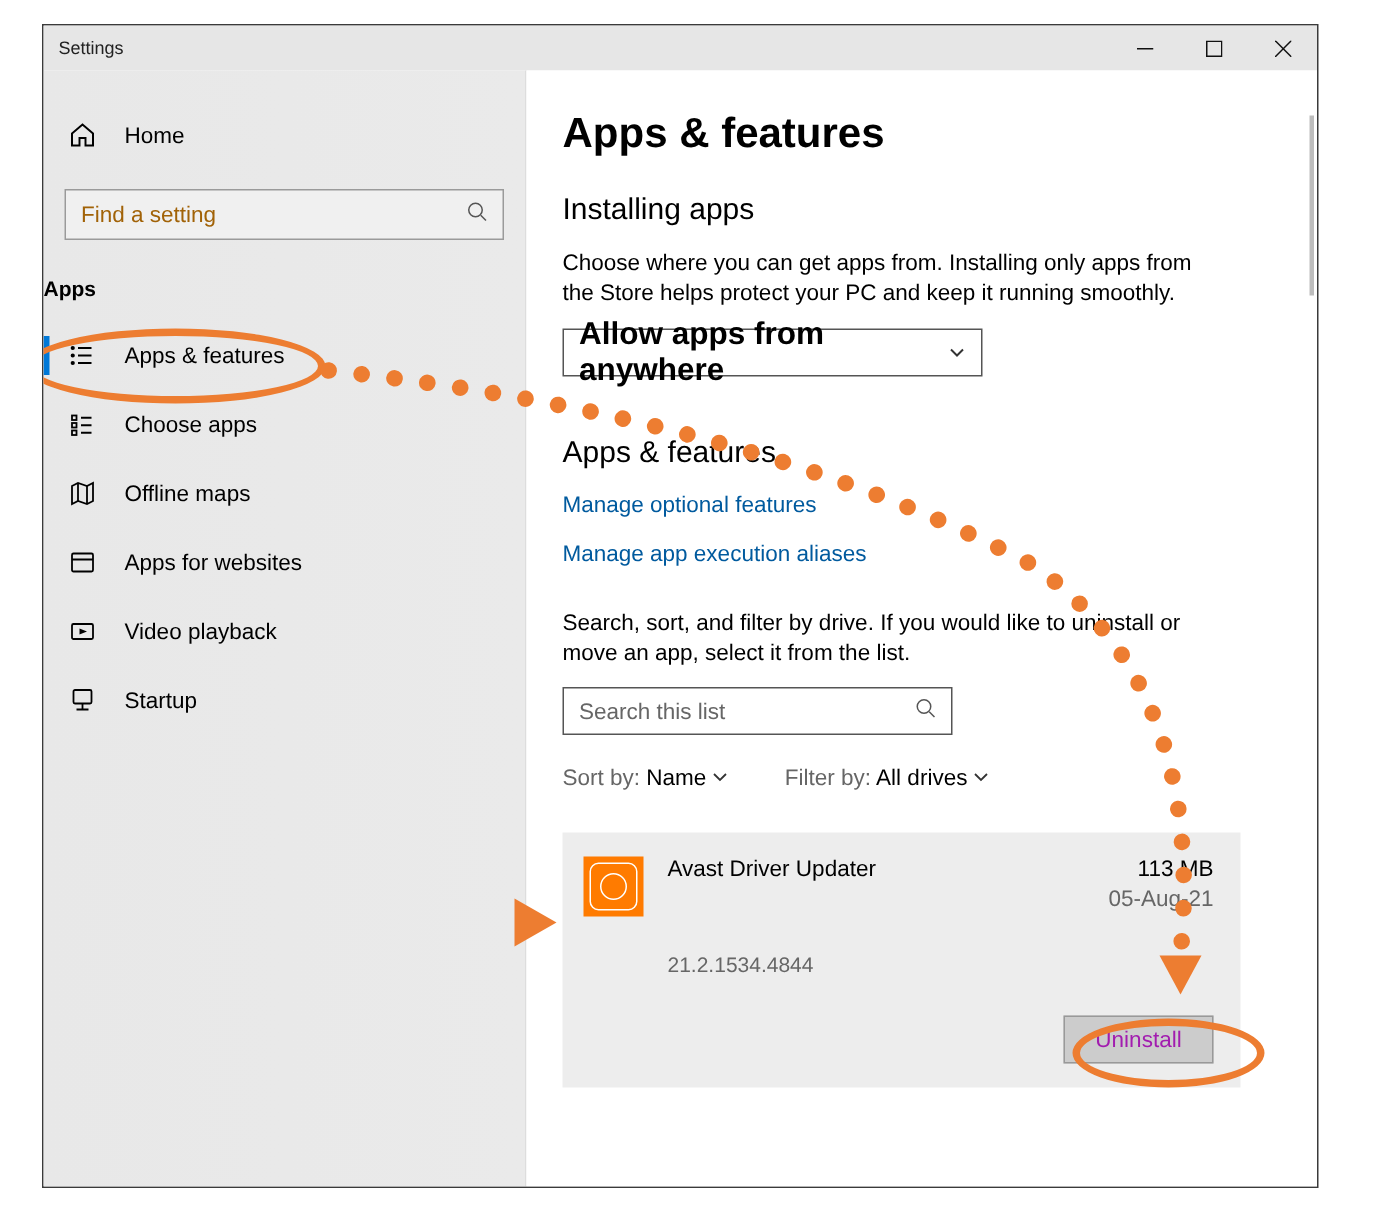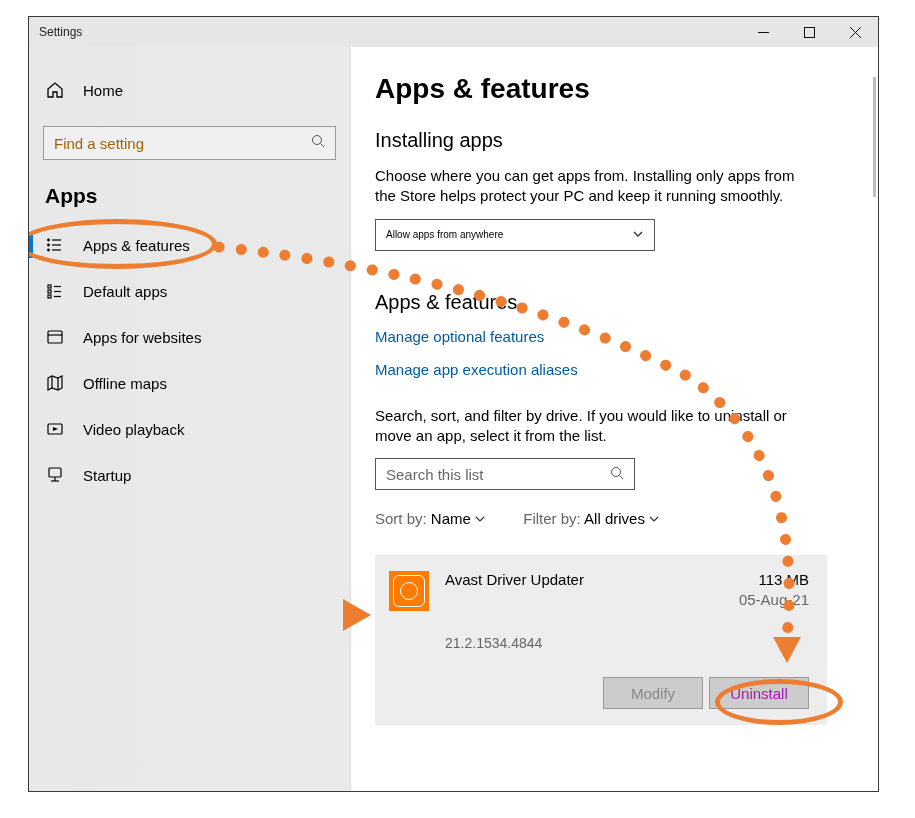--- a/index.html
+++ b/index.html
@@ -37,21 +37,21 @@
   .home-row .lbl { margin-left:18px; font-size:15px; color:#000;}
   .search-box {
     margin: 0 14px 24px 14px;
     height: 34px;
     border: 1px solid #9a9a9a;
     background: #f0f0f0;
     display:flex; align-items:center; justify-content:space-between;
     padding: 0 10px;
   }
   .search-box .ph { color:#a16207; font-size:15px; }
-  .section-label { padding-left:16px; font-weight:600; font-size:21px; color:#000; margin-bottom:14px;}
+  .section-label { padding-left:0; font-weight:600; font-size:14px; color:#000; margin-bottom:14px;}
   .nav-item {
     display:flex; align-items:center; height:46px; padding-left:16px;
     position:relative;
   }
   .nav-item.selected::before {
     content:""; position:absolute; left:0; top:10px; bottom:10px; width:4px; background:#0078d7;
   }
   .nav-item .icon { width:20px; height:20px; display:flex; align-items:center; justify-content:center; }
   .nav-item .lbl { margin-left:18px; font-size:15px; color:#000;}
   
@@ -65,21 +65,21 @@
   .right::-webkit-scrollbar-thumb { background:#bdbdbd; }
   .scroll-ind {
     position:absolute; top:60px; right:2px; width:3px; height:120px; background:#bdbdbd;
   }
   h1.page-h { font-size:28px; font-weight:600; color:#000; margin-bottom:24px;}
   h2.sub-h { font-size:20px; font-weight:400; color:#000; margin-bottom:14px;}
   .body-txt { font-size:15px; color:#000; line-height:1.35; margin-bottom:12px; max-width:440px;}
   .combo {
     width:280px; height:32px; border:1px solid #555; background:#fff;
     display:flex; align-items:center; justify-content:space-between;
-    padding:0 10px; font-size:10px; margin-bottom:40px;
+    padding:0 10px; font-size:21px; margin-bottom:40px;font-weight:bold;
   }
   .link-row { font-size:15px; color:#005a9e; margin-bottom:16px;}
   .filter-box {
     width:260px; height:32px; border:1px solid #555; background:#fff;
     display:flex; align-items:center; justify-content:space-between;
     padding:0 10px; font-size:15px; color:#666; margin-bottom:20px;
   }
   .sort-row { font-size:15px; color:#000; margin-bottom:28px;}
   .sort-row .grey { color:#666; }
   .sort-row .gap { display:inline-block; width:30px;}
@@ -189,40 +189,40 @@
         <span class="icon">
           <svg width="18" height="18" viewBox="0 0 18 18" stroke="#000" stroke-width="1.2" fill="none">
               <rect x="2" y="3" width="3" height="3"></rect>
               <line x1="8" y1="4.5" x2="15" y2="4.5"></line>
               <rect x="2" y="8" width="3" height="3"></rect>
               <line x1="8" y1="9.5" x2="15" y2="9.5"></line>
               <rect x="2" y="13" width="3" height="3"></rect>
               <line x1="8" y1="14.5" x2="15" y2="14.5"></line>
             </svg>
         </span>
-        <span class="lbl">Default apps</span>
-      </div>
-      <div class="nav-item">
-        <span class="icon">
-          <svg width="18" height="18" viewBox="0 0 18 18" stroke="#000" stroke-width="1.2" fill="none">
-              <rect x="2" y="3" width="14" height="12" rx="1"></rect>
-              <line x1="2" y1="7" x2="16" y2="7"></line>
-            </svg>
-        </span>
-        <span class="lbl">Apps for websites</span>
+        <span class="lbl">Choose apps</span>
       </div>
       <div class="nav-item">
         <span class="icon">
           <svg width="18" height="18" viewBox="0 0 18 18" stroke="#000" stroke-width="1.2" fill="none">
               <path d="M2 4 L6 2 L12 4 L16 2 V14 L12 16 L6 14 L2 16 Z"></path>
               <line x1="6" y1="2" x2="6" y2="14"></line>
               <line x1="12" y1="4" x2="12" y2="16"></line>
             </svg>
         </span>
         <span class="lbl">Offline maps</span>
+      </div>
+      <div class="nav-item">
+        <span class="icon">
+          <svg width="18" height="18" viewBox="0 0 18 18" stroke="#000" stroke-width="1.2" fill="none">
+              <rect x="2" y="3" width="14" height="12" rx="1"></rect>
+              <line x1="2" y1="7" x2="16" y2="7"></line>
+            </svg>
+        </span>
+        <span class="lbl">Apps for websites</span>
       </div>
       <div class="nav-item">
         <span class="icon">
           <svg width="18" height="18" viewBox="0 0 18 18" stroke="#000" stroke-width="1.2" fill="none">
               <rect x="2" y="4" width="14" height="10" rx="1"></rect>
               <path d="M7 7 L12 9 L7 11 Z" fill="#000" stroke="none"></path>
             </svg>
         </span>
         <span class="lbl">Video playback</span>
       </div>
@@ -283,21 +283,20 @@
             <div class="app-icon-inner">
                 <div class="app-icon-gear"></div>
               </div>
           </div>
           <div class="app-name">Avast Driver Updater</div>
           <div class="app-size">113 MB</div>
           <div class="app-date">05-Aug-21</div>
         </div>
         <div class="app-ver">21.2.1534.4844</div>
         <div class="app-buttons">
-          <div class="btn disabled">Modify</div>
           <div class="btn primary">Uninstall</div>
         </div>
       </div>
     </div>
 
     <div class="scroll-ind"></div>
 
     <div class="overlay">
 
       <div class="oval" style="left:-12px; top:202px; width:200px; height:50px;"></div>

